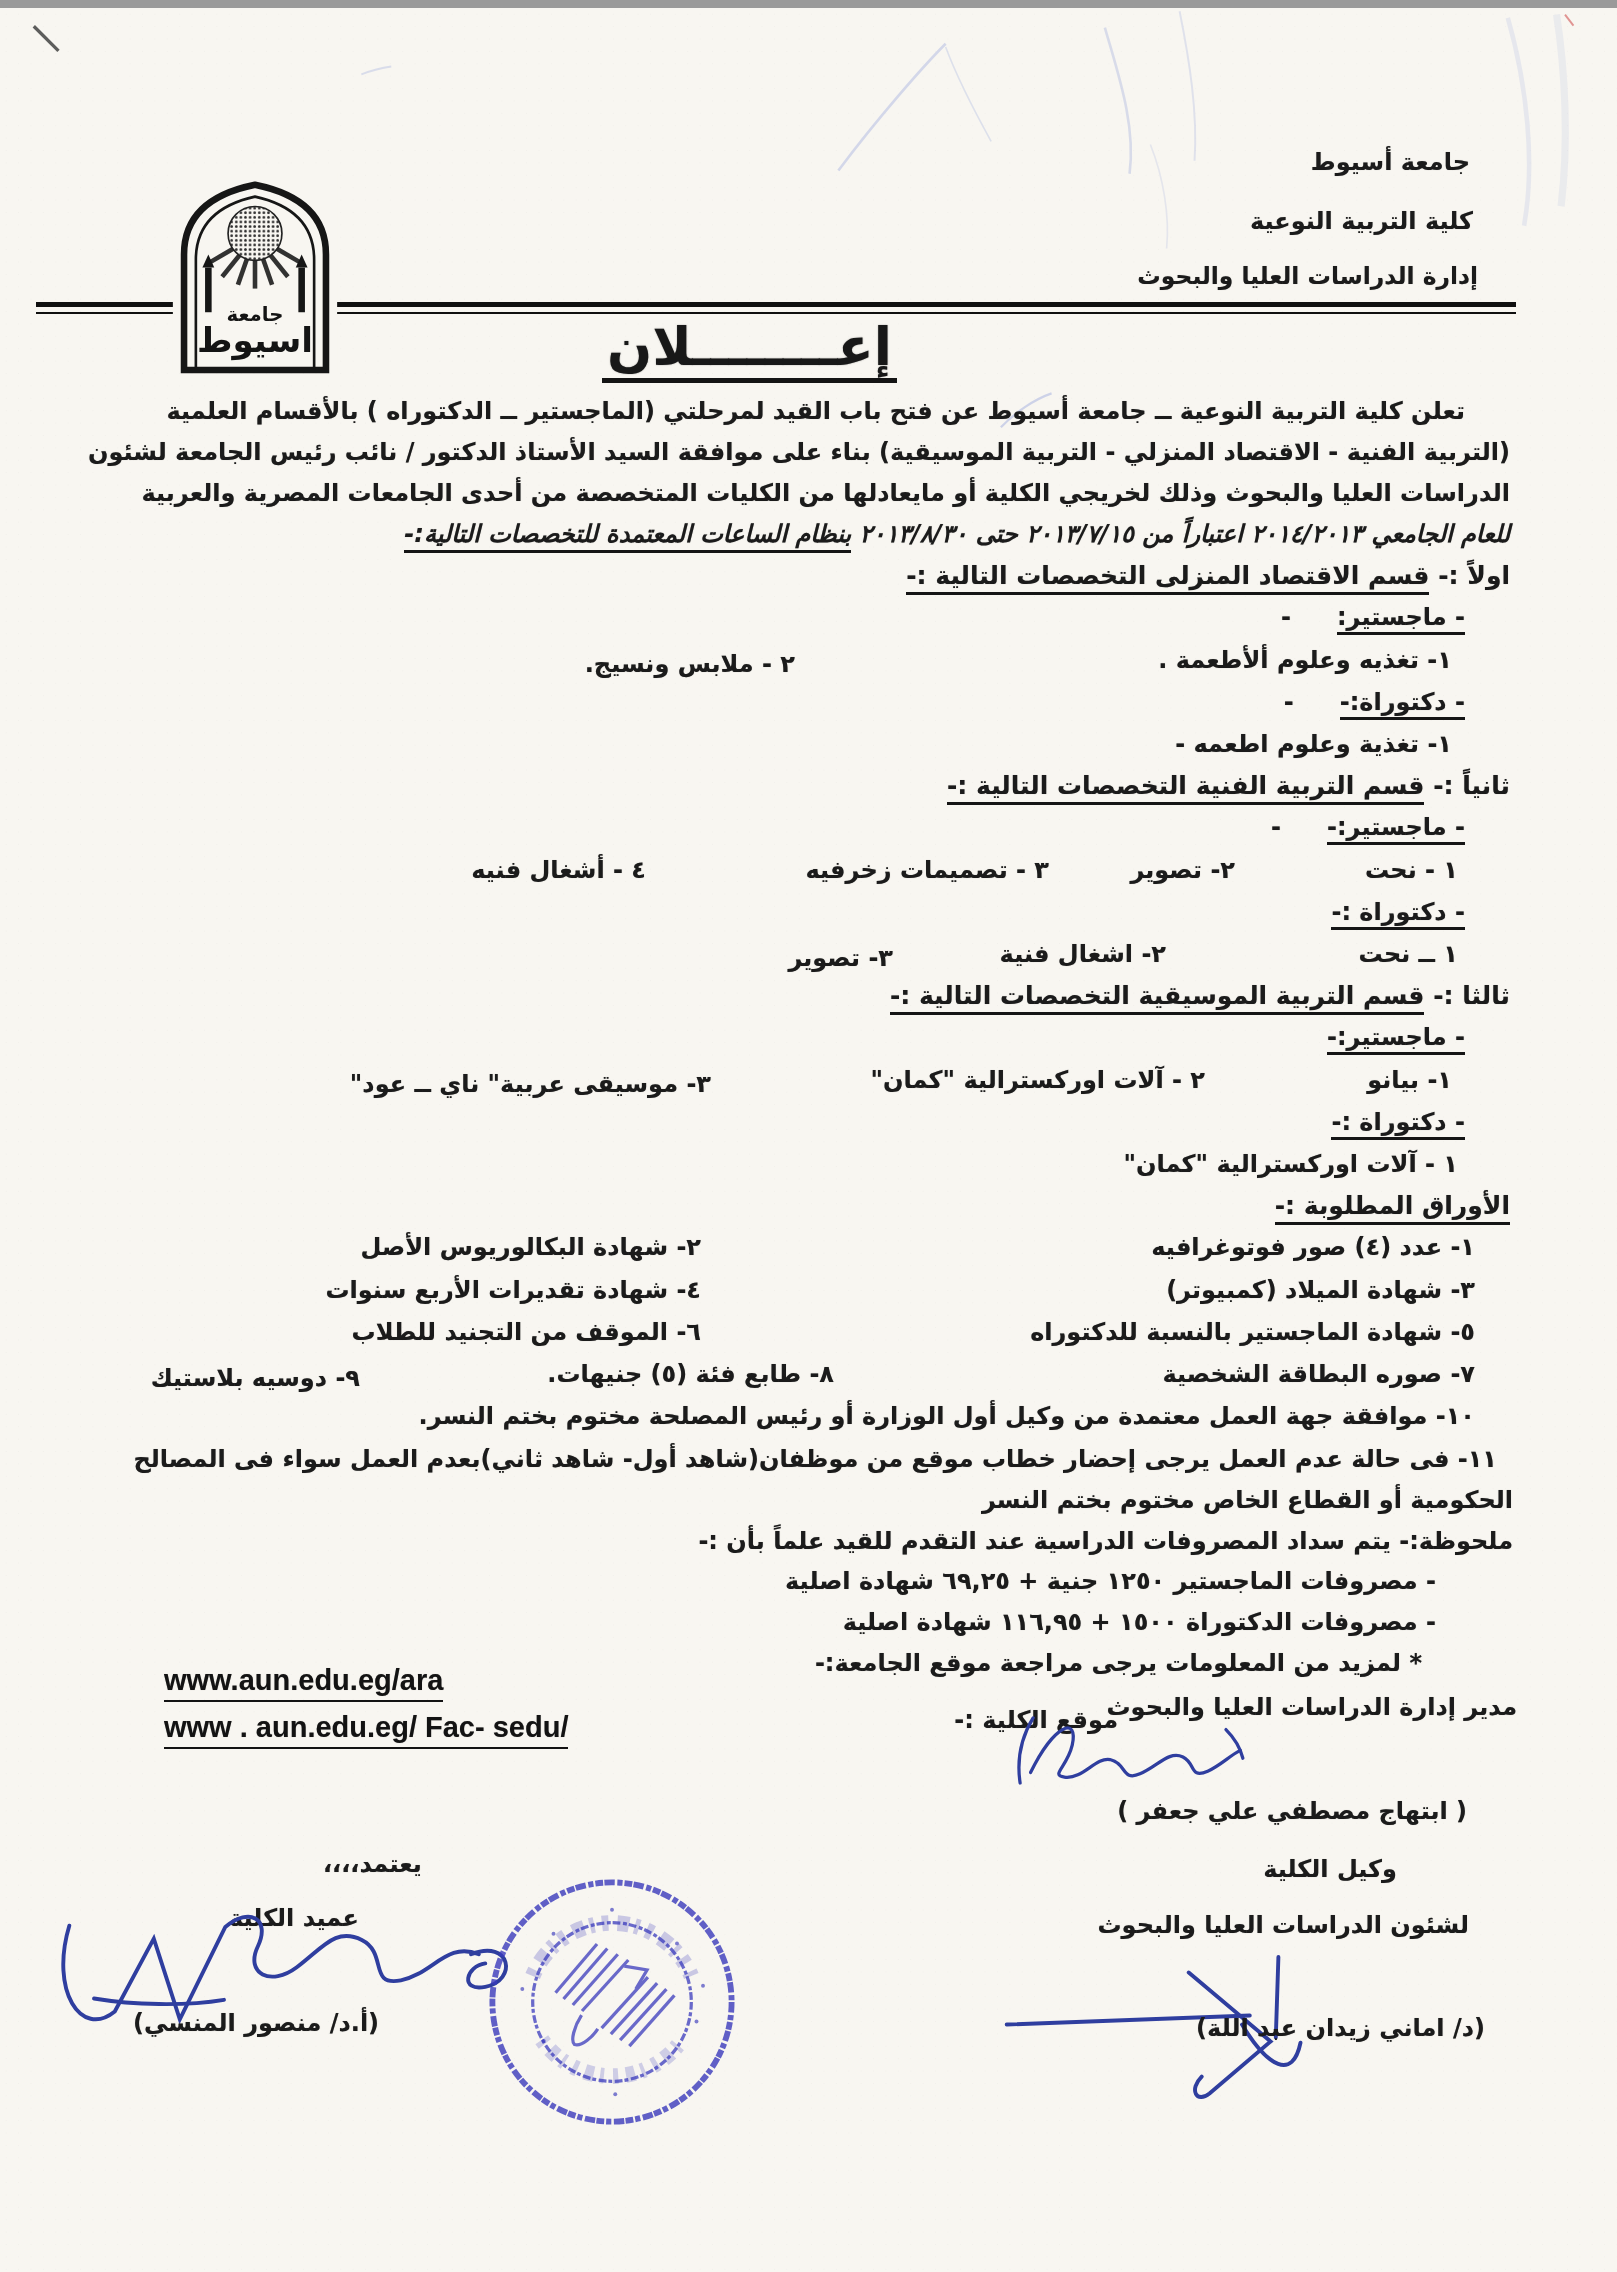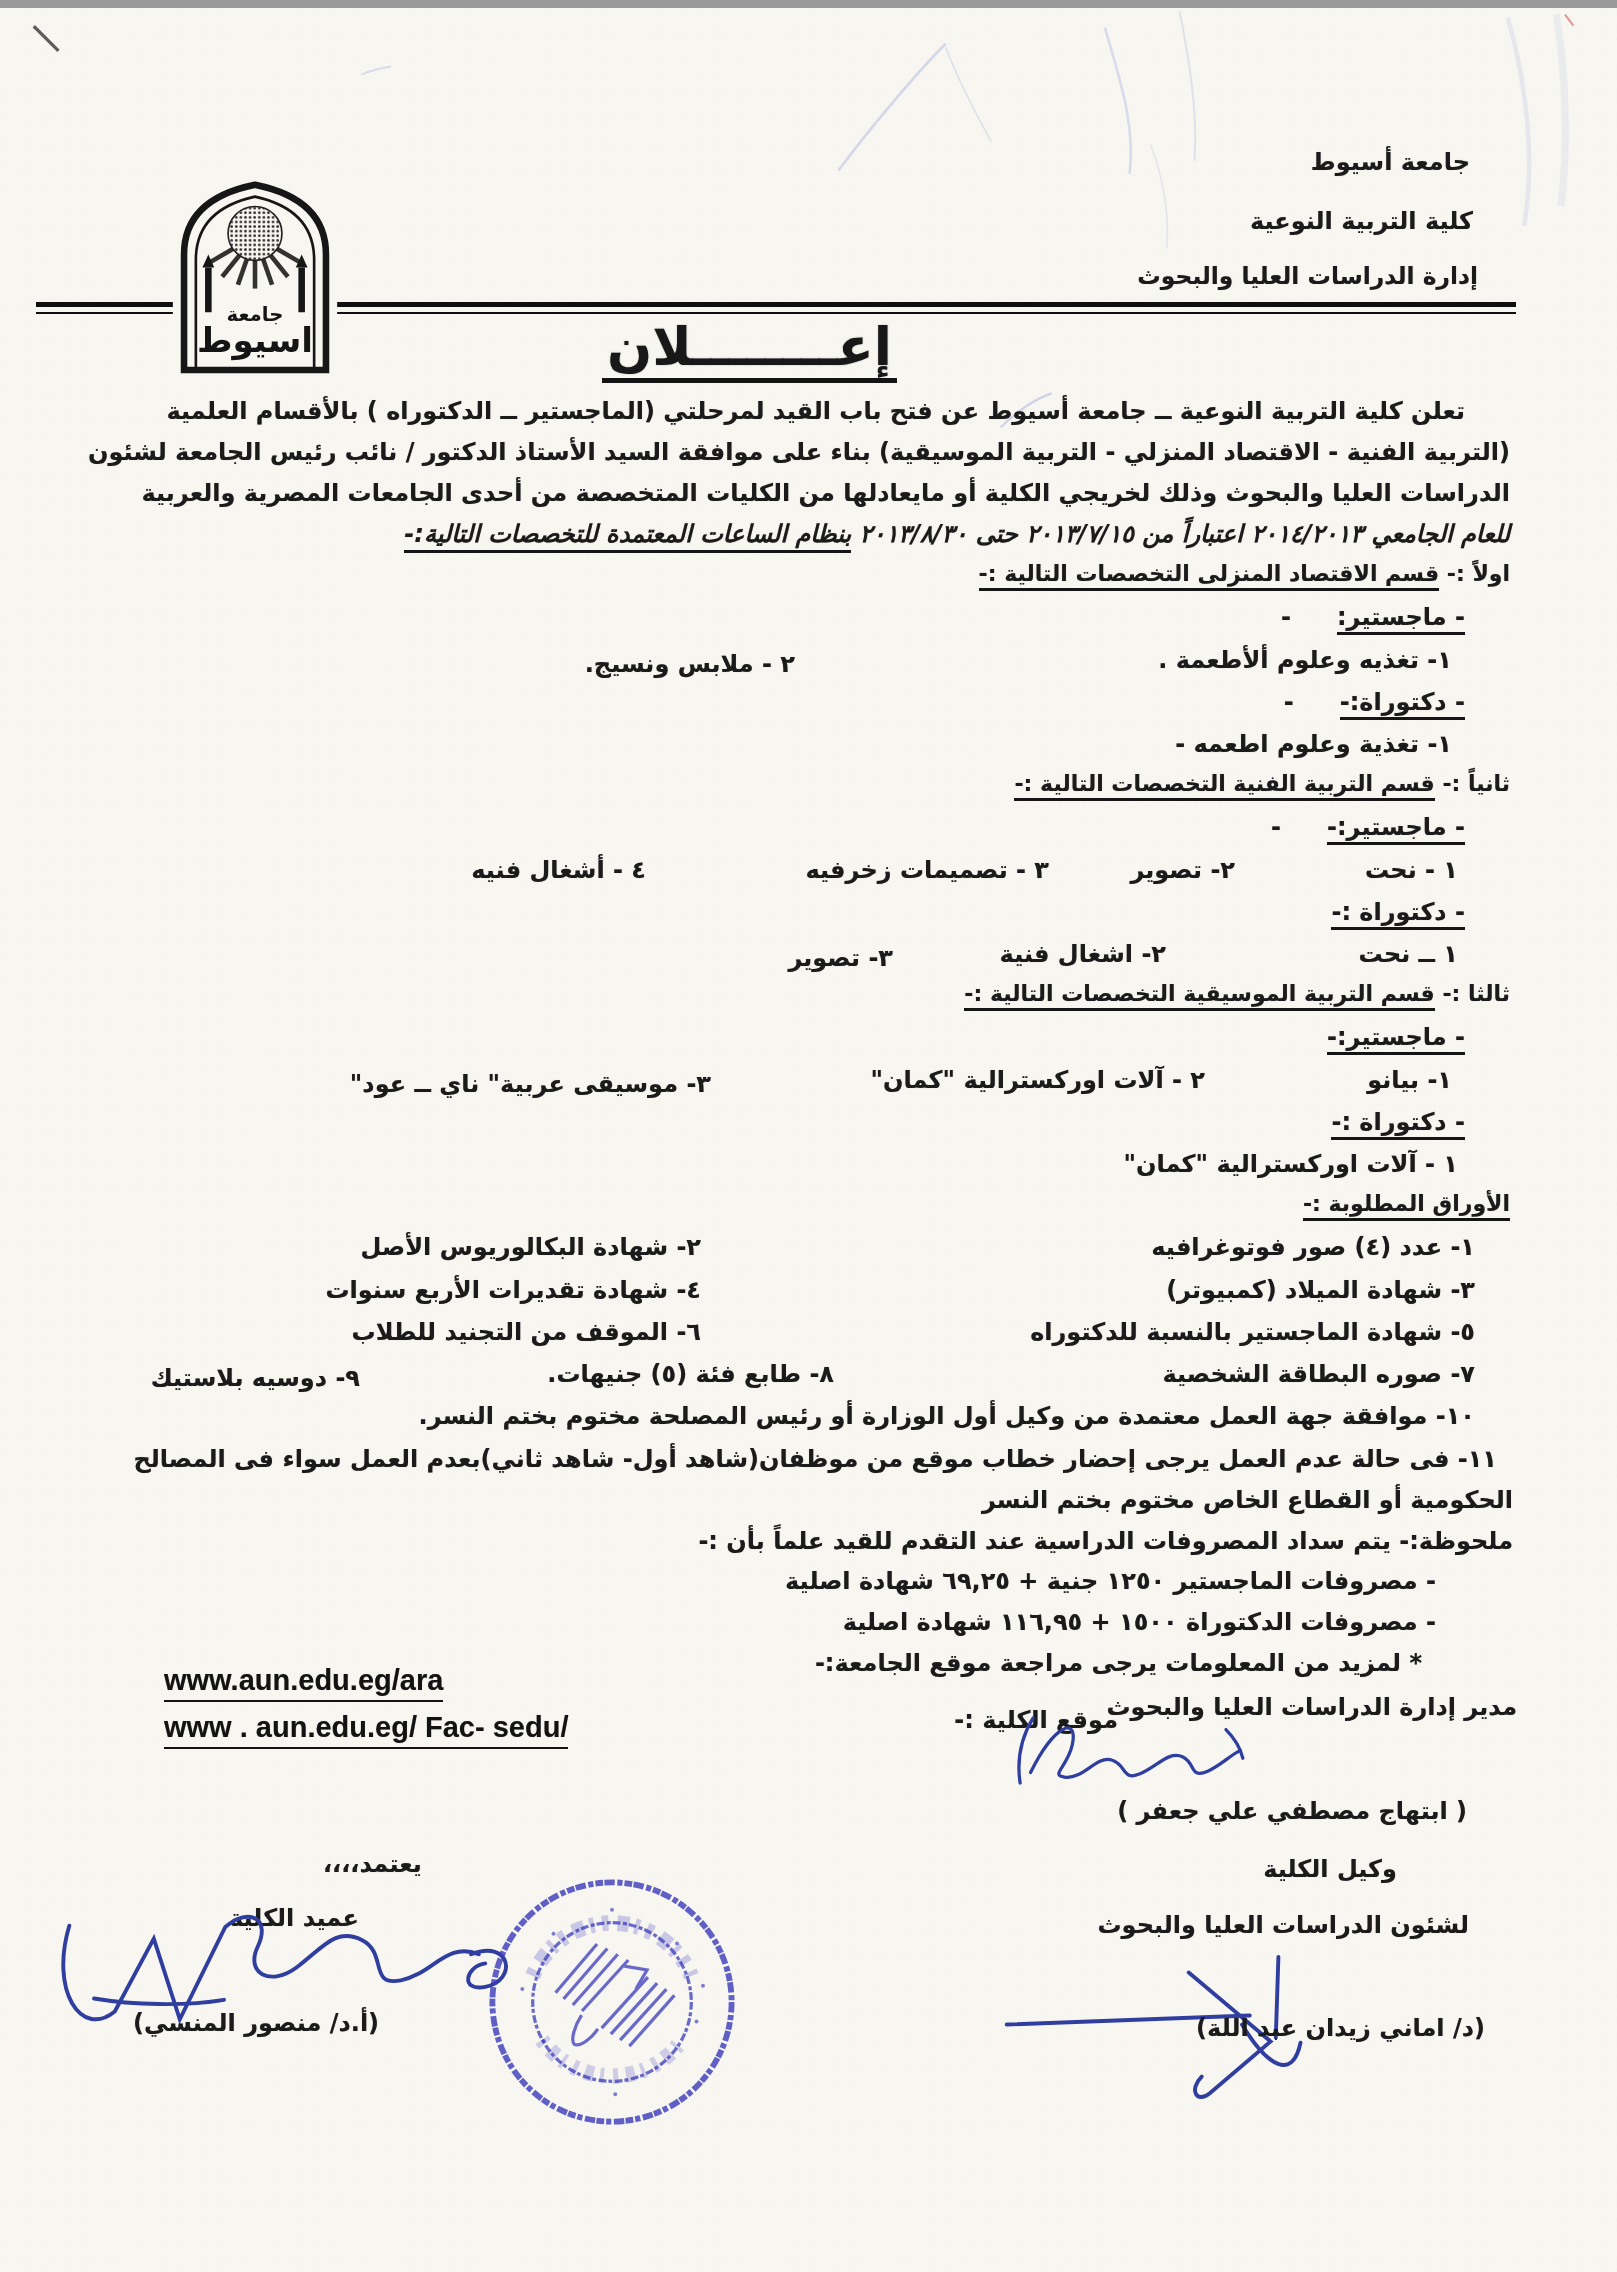--- a/index.html
+++ b/index.html
@@ -17,21 +17,21 @@
   .t{
     position:absolute;
     white-space:nowrap;
     direction:rtl;
     unicode-bidi:plaintext;
     font-weight:bold;
     font-size:24px;
     color:#1b1b1b;
     text-shadow:0 0 0.7px rgba(25,25,25,.45);
   }
-  .sz40{font-size:22px;}
+  .sz40{font-size:25px;}
   .sz36{font-size:23.4px;}
   .u{border-bottom:3.9px solid #151515;padding-bottom:2px;}
   .u4{border-bottom:3.3px solid #151515;padding-bottom:1.3px;}
   .tail{margin-right:46px;}
   .title{
     position:absolute;
     font-size:53px;
     font-weight:bold;
     direction:rtl;
     text-align:center;

